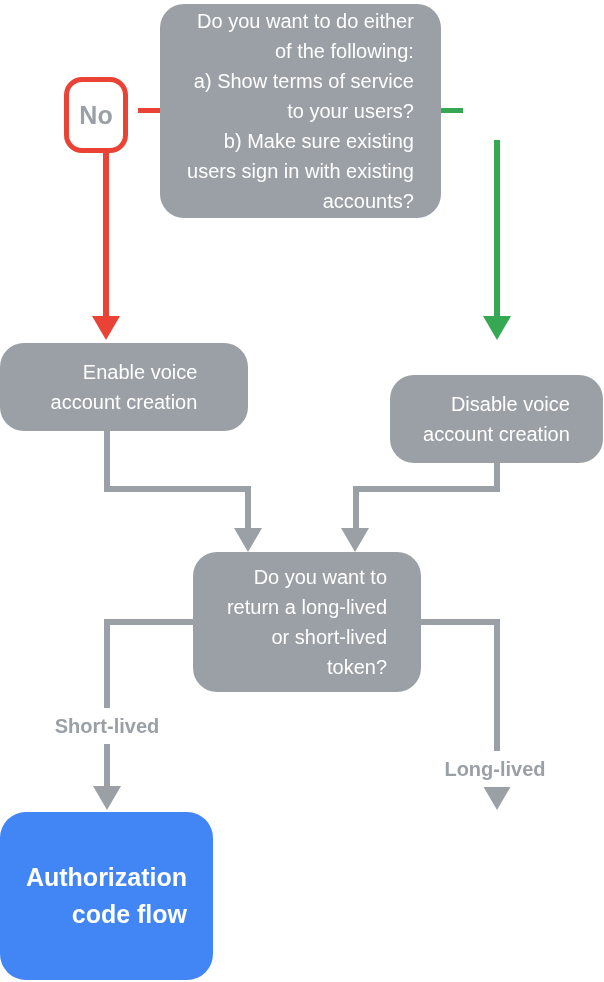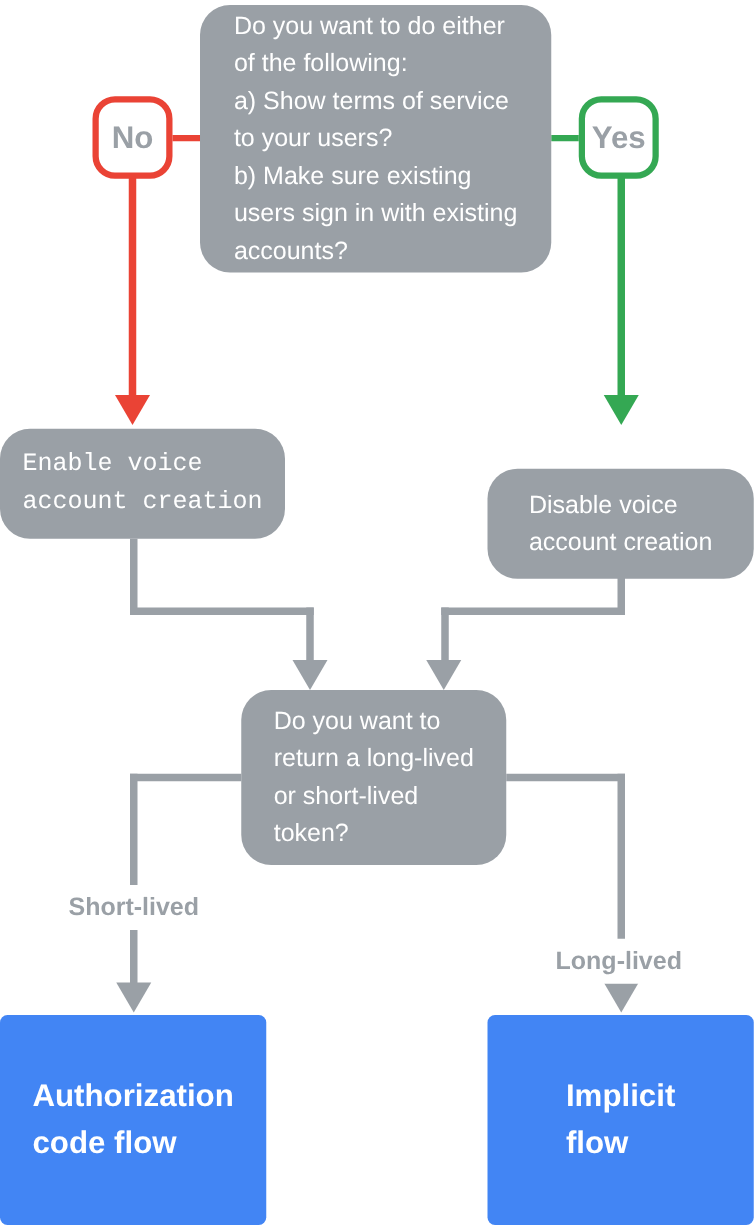--- a/index.html
+++ b/index.html
@@ -18,36 +18,36 @@
     background: #ffffff;
     font-family: "Liberation Sans", sans-serif;
     overflow: hidden;
   }
   .node {
     position: absolute;
     box-sizing: border-box;
     display: flex;
     align-items: center;
     justify-content: center;
-    text-align: left;
+    text-align: right;
     white-space: pre-line;
     z-index: 2;
   }
   .node.gray {
     background: var(--gray);
     color: var(--node-text);
     border-radius: 24px;
     font-size: 20px;
     line-height: 30px;
     font-weight: 400;
   }
   .node.blue {
     background: var(--blue);
     color: var(--node-text);
-    border-radius: 6px;
+    border-radius: 26px;
     font-size: 25px;
     line-height: 37px;
     font-weight: 700;
   }
   .badge {
     position: absolute;
     box-sizing: border-box;
     display: flex;
     align-items: center;
     justify-content: center;
@@ -96,59 +96,56 @@
 <div class="canvas">
 
   <div class="node gray" style="left:160px; top:4px; width:281px; height:214px;">Do you want to do either
 of the following:
 a) Show terms of service
 to your users?
 b) Make sure existing
 users sign in with existing
 accounts?</div>
 
-  <div class="badge no" style="left:74px; top:77px; width:64px; height:66px;">No</div>
-  <div class="badge yes" style="left:463px; top:77px; width:64px; height:66px;">Yes</div>
+  <div class="badge no" style="left:64px; top:77px; width:64px; height:76px;">No</div>
 
   <div class="line red" style="left:138px; top:108px; width:22px; height:5px;"></div>
   <div class="line red" style="left:103px; top:140px; width:6px; height:178px;"></div>
   <div class="arrow red" style="left:92px; top:316px;"></div>
 
   <div class="line green" style="left:441px; top:108px; width:22px; height:5px;"></div>
   <div class="line green" style="left:494px; top:140px; width:6px; height:178px;"></div>
   <div class="arrow green" style="left:483px; top:316px;"></div>
 
-  <div class="node gray" style="left:0px; top:343px; width:228px; height:88px;font-family:Liberation Mono, monospace;">Enable voice
+  <div class="node gray" style="left:0px; top:343px; width:248px; height:88px;">Enable voice
 account creation</div>
   <div class="node gray" style="left:390px; top:343px; width:213px; height:88px;margin-top:32px;">Disable voice
 account creation</div>
 
   <div class="line gray" style="left:104px; top:431px; width:6px; height:61px;"></div>
   <div class="line gray" style="left:104px; top:486px; width:147px; height:6px;"></div>
   <div class="line gray" style="left:245px; top:486px; width:6px; height:44px;"></div>
   <div class="arrow gray" style="left:234px; top:528px;"></div>
 
   <div class="line gray" style="left:494px; top:431px; width:6px; height:61px;"></div>
   <div class="line gray" style="left:353px; top:486px; width:147px; height:6px;"></div>
   <div class="line gray" style="left:353px; top:486px; width:6px; height:44px;"></div>
   <div class="arrow gray" style="left:341px; top:528px;"></div>
 
-  <div class="node gray" style="left:193px; top:552px; width:212px; height:140px;">Do you want to
+  <div class="node gray" style="left:193px; top:552px; width:228px; height:140px;">Do you want to
 return a long-lived
 or short-lived
 token?</div>
 
   <div class="line gray" style="left:104px; top:619px; width:89px; height:6px;"></div>
   <div class="line gray" style="left:104px; top:619px; width:6px; height:169px;"></div>
   <div class="arrow gray" style="left:93px; top:786px;"></div>
   <div class="tag" style="left:22px; top:708px; width:170px; height:36px;">Short-lived</div>
 
   <div class="line gray" style="left:405px; top:619px; width:95px; height:6px;"></div>
   <div class="line gray" style="left:494px; top:619px; width:6px; height:169px;"></div>
   <div class="arrow gray" style="left:483px; top:786px;"></div>
   <div class="tag" style="left:410px; top:708px; width:170px; height:36px;margin-top:43px;">Long-lived</div>
 
   <div class="node blue" style="left:0px; top:812px; width:213px; height:168px;">Authorization
 code flow</div>
-  <div class="node blue" style="left:390px; top:812px; width:213px; height:168px;">Implicit
-flow</div>
 
 </div>
 
 </body></html>

